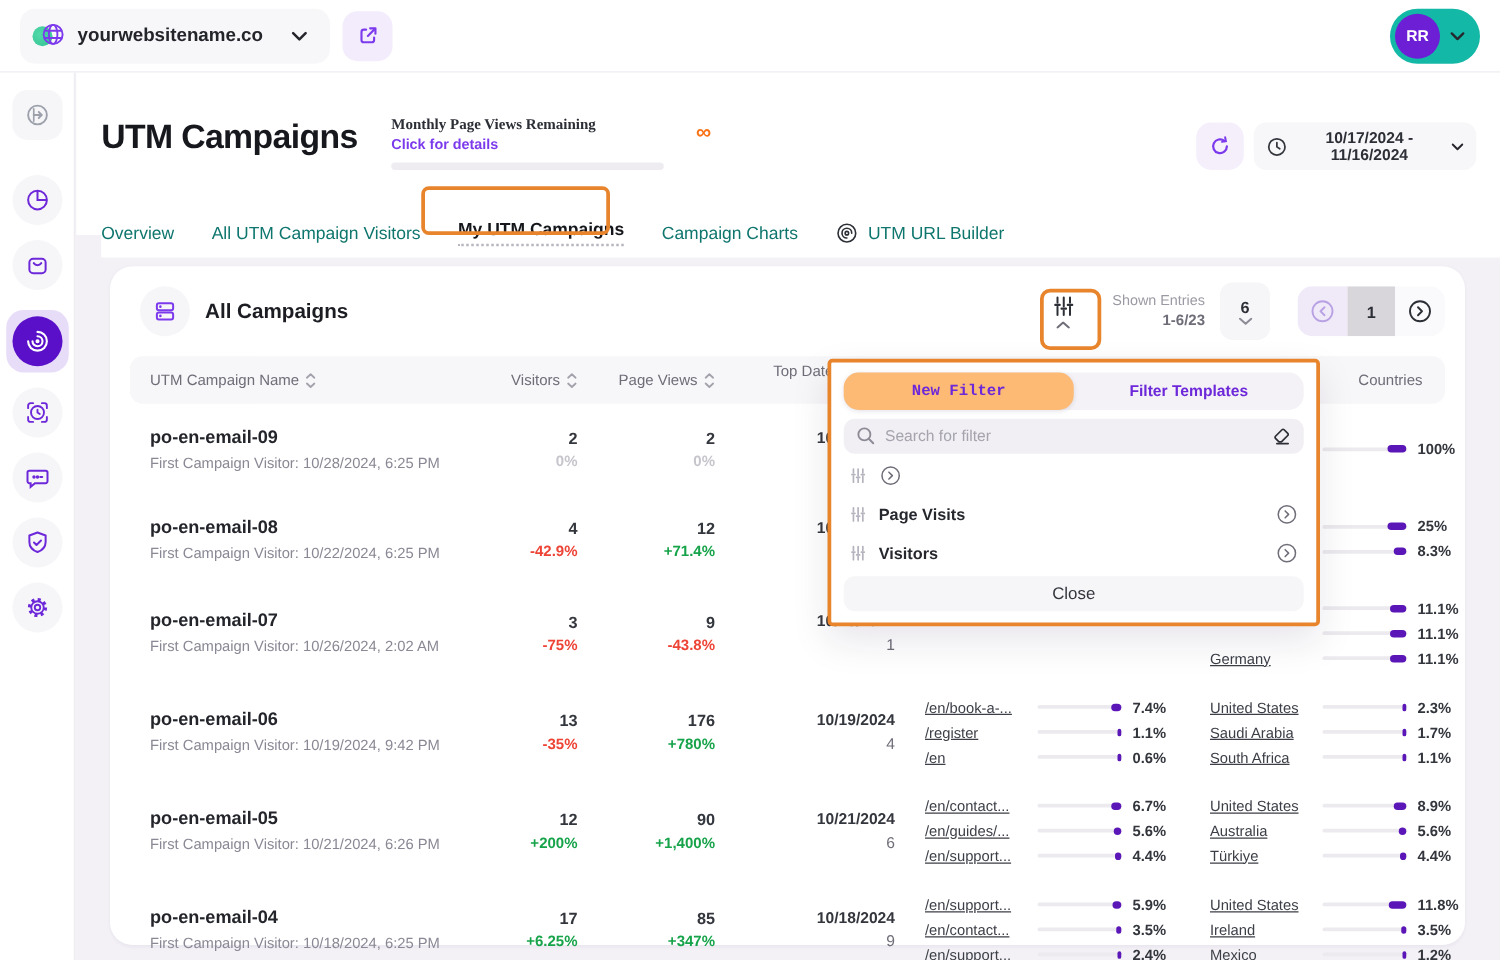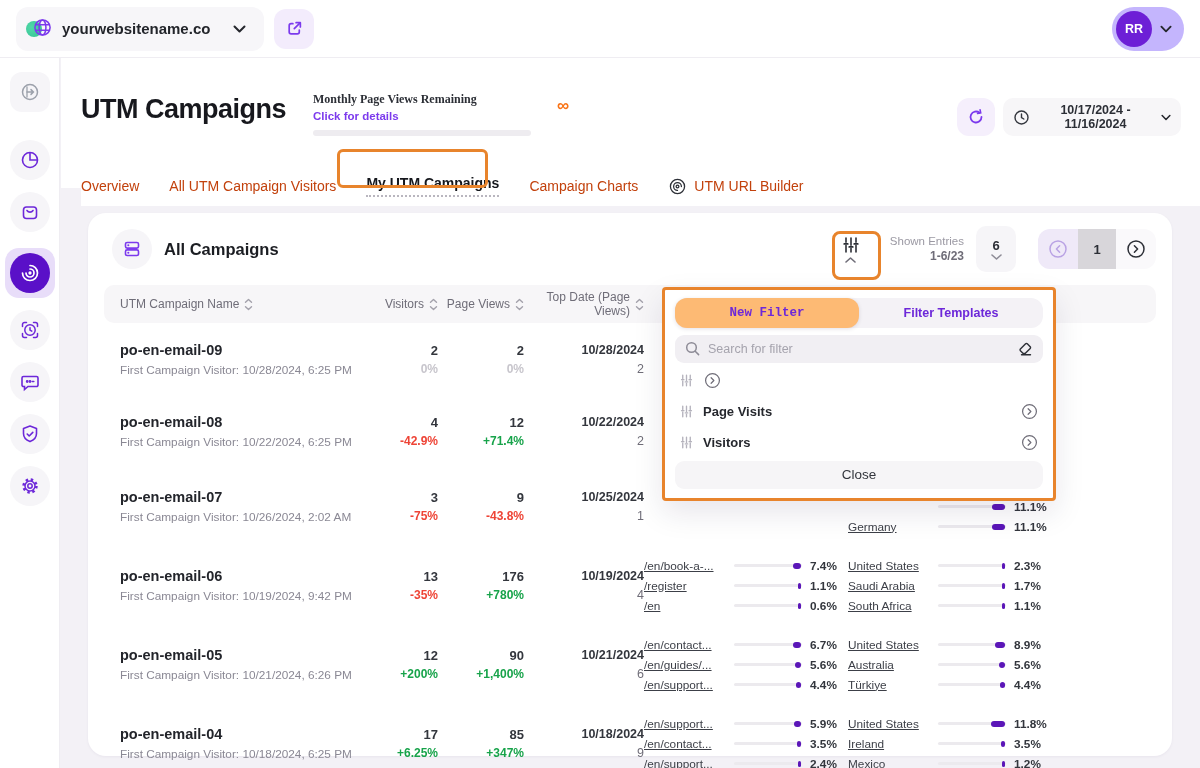--- a/index.html
+++ b/index.html
@@ -11,21 +11,21 @@
     border-bottom:1px solid #efedf2; display:flex; align-items:center; padding:0 16px; z-index:5; }
   .site-pill { display:flex; align-items:center; gap:10px; background:#f7f6f9; border-radius:12px;
     height:44px; padding:0 18px 0 10px; width:248px; cursor:pointer; }
   .site-logo { position:relative; width:26px; height:24px; }
   .logo-green { position:absolute; left:0; top:4px; width:16px; height:16px; border-radius:50%;
     background:radial-gradient(circle at 35% 40%, #34d399, #10b981); opacity:.85; }
   .logo-globe { position:absolute; left:7px; top:1px; }
   .site-name { font-size:15px; font-weight:600; color:#23252b; flex:1; }
   .ext-btn { margin-left:10px; width:40px; height:40px; border-radius:12px; background:#f3ecfc;
     display:flex; align-items:center; justify-content:center; cursor:pointer; border:none; }
-  .account-pill { margin-left:auto; display:flex; align-items:center; gap:8px; background:#c4b5fd;
+  .account-pill { margin-left:auto; display:flex; align-items:center; gap:8px; background:#14b8a6;
     border-radius:999px; height:44px; padding:4px 12px 4px 4px; cursor:pointer; }
   .avatar { width:36px; height:36px; border-radius:50%; background:#6d1fd6; color:#fff;
     font-size:12.5px; font-weight:700; display:flex; align-items:center; justify-content:center; }
 
   
   .sidebar { position:absolute; left:0; top:58px; width:60px; height:710px; background:#fff;
     border-right:1px solid #efedf2; display:flex; flex-direction:column; align-items:center; padding-top:14px; z-index:4; }
   .side-item { width:40px; height:40px; border-radius:50%; background:#f6f5f8; display:flex;
     align-items:center; justify-content:center; margin-bottom:12px; cursor:pointer; }
   .side-item.first { border-radius:12px; margin-bottom:28px; }
@@ -43,21 +43,21 @@
   .usage-bar { margin-top:8px; width:218px; height:6px; border-radius:3px; background:#eeecf0; }
   .usage-inf { position:absolute; right:-28px; top:4px; font-size:17px; font-weight:700; color:#f97316; }
   .refresh-btn { position:absolute; left:896px; top:40px; width:38px; height:38px; border-radius:12px;
     background:#f5effc; border:none; display:flex; align-items:center; justify-content:center; cursor:pointer; }
   .date-pill { position:absolute; left:942px; top:40px; width:178px; height:38px; border-radius:10px;
     background:#f7f6f8; display:flex; align-items:center; gap:8px; padding:0 10px; cursor:pointer; }
   .date-text { font-size:12.5px; font-weight:600; color:#2c2f36; flex:1; text-align:center; }
 
   .tabs { position:absolute; left:81px; top:188px; width:1119px; height:40px; background:#fff;
     display:flex; align-items:center; gap:30px; padding-left:0; transform:translateY(-40px); }
-  .tab { font-size:14px; color:#c2410c; cursor:pointer; display:flex; align-items:center; gap:7px; white-space:nowrap; }
+  .tab { font-size:14px; color:#0f766e; cursor:pointer; display:flex; align-items:center; gap:7px; white-space:nowrap; }
   .tab.active { color:#15171c; font-weight:600; border-bottom:2px dotted #b9b6bf; padding-bottom:4px; }
 
   
   .card { position:absolute; left:88px; top:213px; width:1084px; height:543px; background:#fff;
     border-radius:18px; box-shadow:0 1px 3px rgba(40,20,80,.05); padding:0 16px; }
   .card-head { height:72px; display:flex; align-items:center; }
   .card-icon { width:40px; height:40px; border-radius:50%; background:#f6f5f8; display:flex;
     align-items:center; justify-content:center; margin-left:8px; }
   .card-title { font-size:16.5px; font-weight:700; color:#1b1d22; margin-left:12px; flex:1; }
   .filter-btn { width:42px; height:42px; border:none; background:transparent; display:flex; flex-direction:column;
@@ -67,21 +67,21 @@
   .shown-l2 { font-size:12px; color:#6f6d78; font-weight:600; margin-top:2px; }
   .pagesize { width:40px; height:46px; border-radius:10px; background:#f6f5f8; display:flex; flex-direction:column;
     align-items:center; justify-content:center; gap:1px; cursor:pointer; margin-right:22px; }
   .pagesize-v { font-size:13px; font-weight:600; color:#2c2f36; }
   .pager { display:flex; height:40px; border-radius:12px; overflow:hidden; }
   .pager-prev { width:40px; background:#efe9f8; display:flex; align-items:center; justify-content:center; cursor:pointer; }
   .pager-num { width:38px; background:#d8d6da; display:flex; align-items:center; justify-content:center;
     font-size:13px; font-weight:600; color:#2c2f36; cursor:pointer; }
   .pager-next { width:40px; background:#faf9fb; display:flex; align-items:center; justify-content:center; cursor:pointer; }
 
-  .grid { display:grid; grid-template-columns:240px 78px 86px 120px 204px 204px; align-items:center; }
+  .grid { display:grid; grid-template-columns:240px 78px 86px 120px 204px 204px; column-gap:24px; align-items:center; }
   .thead { background:#f7f6f8; border-radius:10px; height:38px; padding:0 0 0 16px; margin-right:0; }
   .th { font-size:12px; color:#6f6d78; display:flex; align-items:center; gap:5px; }
   .th.right { justify-content:flex-end; text-align:right; }
   .th.countries { justify-content:flex-end; padding-right:34px; }
 
   .tbody { }
   .trow { padding:13px 0 13px 16px; min-height:72px; cursor:pointer; }
   .cname-t { font-size:14.5px; font-weight:600; color:#23252b; }
   .cname-s { font-size:11.8px; color:#8a8894; margin-top:5px; }
   .num { text-align:right; }

